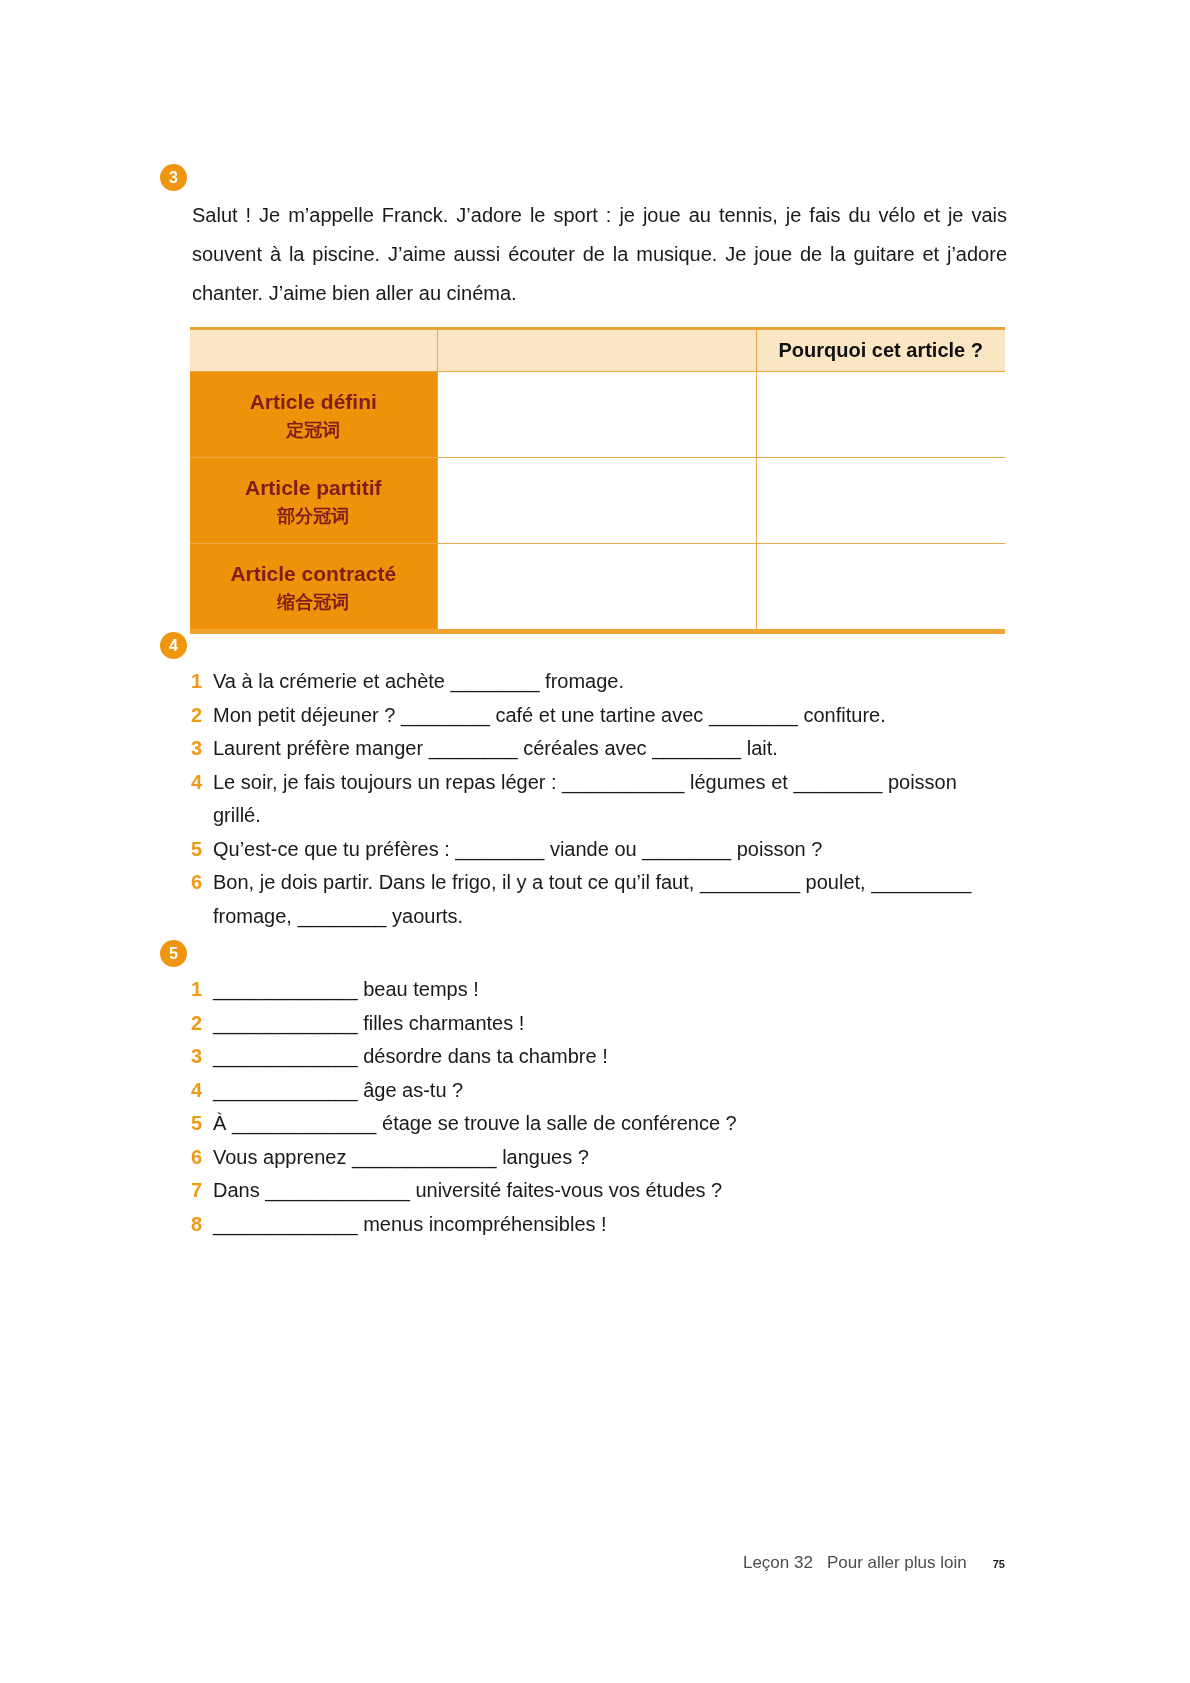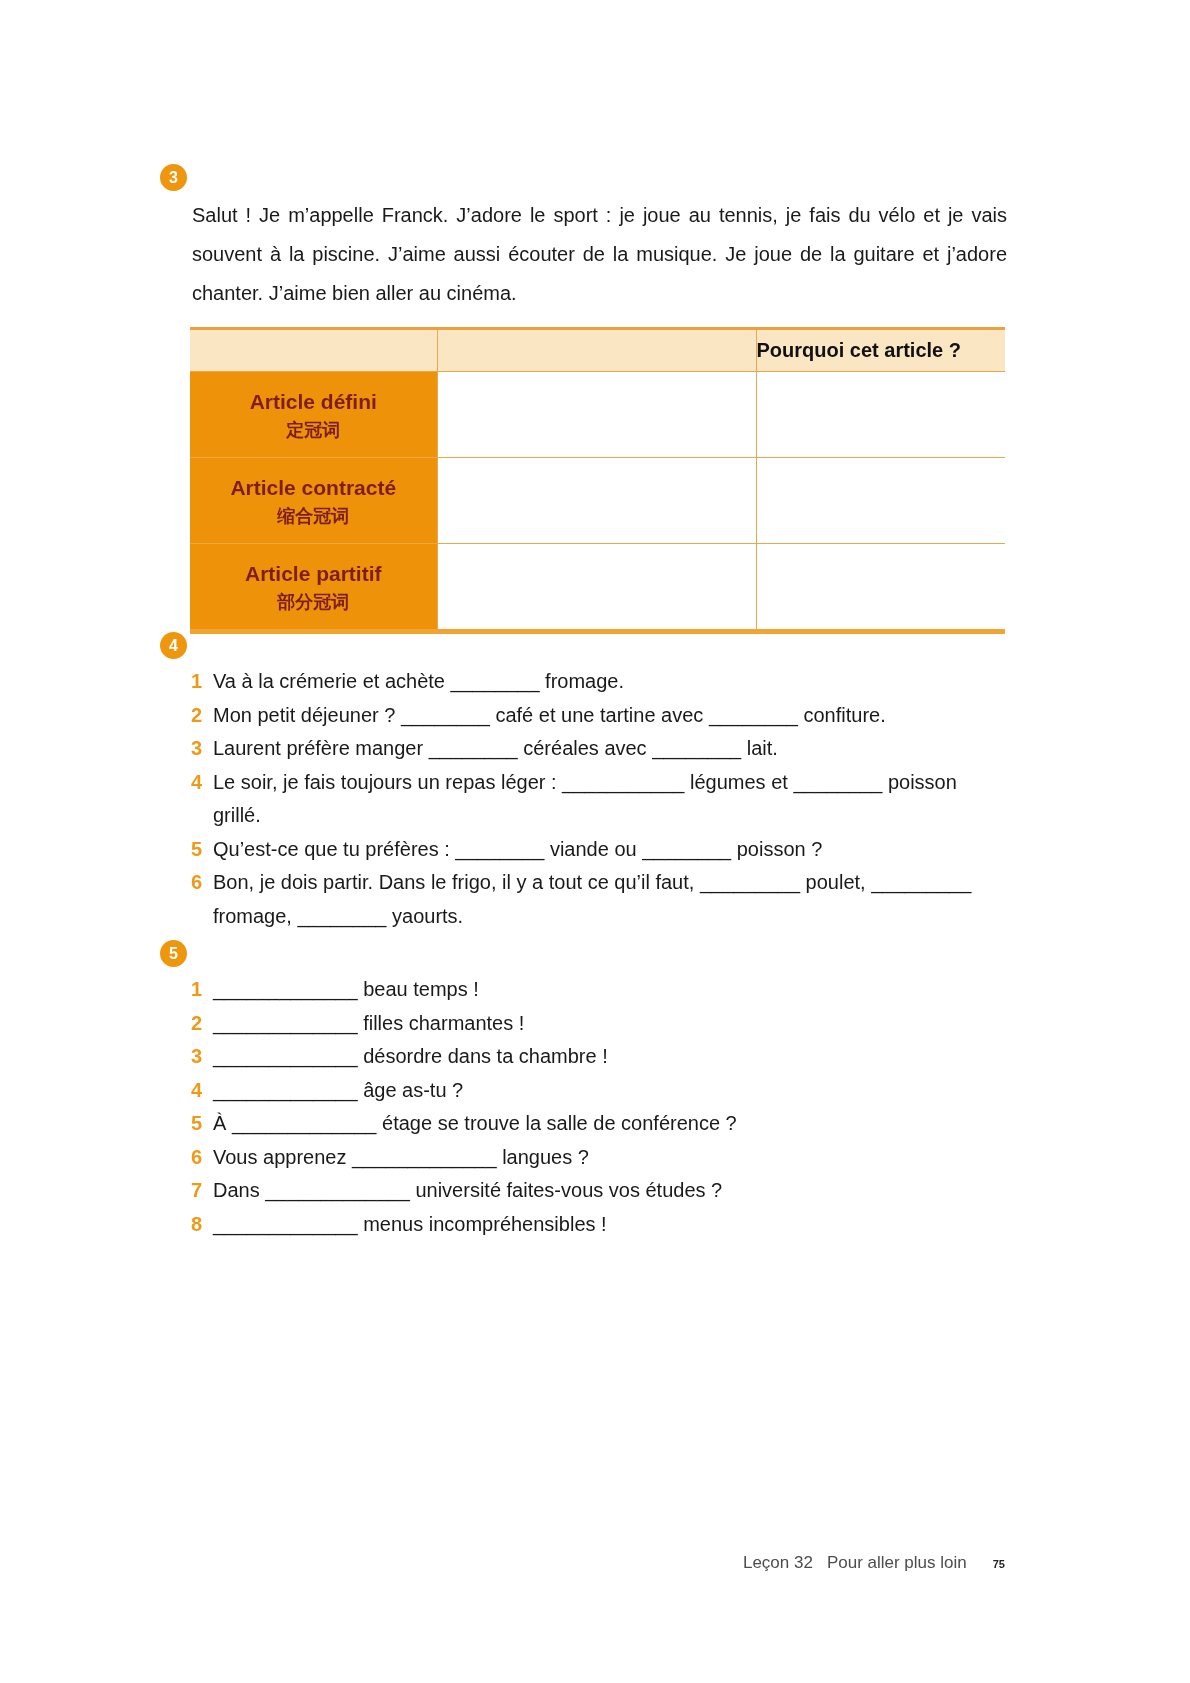--- a/index.html
+++ b/index.html
@@ -48,21 +48,21 @@
     table-layout:fixed;
     margin:14px 0 0 30px;
     width:815px;
     border-top:3px solid #ECA13A;
     border-bottom:5px solid #F0A532;
   }
   .cls-table th, .cls-table td { border:1px solid #E9A84C; padding:0; }
   .cls-table tr > *:first-child { border-left:none; }
   .cls-table tr > *:last-child  { border-right:none; }
   .cls-table thead th { height:41px; background:#FAE6C3; }
-  .col-header { font-size:20px; font-weight:bold; color:#111111; text-align:left; }
+  .col-header { font-size:20px; font-weight:bold; color:#111111; text-align:center; }
   .cls-table tbody th, .cls-table tbody td { height:85px; background:#ffffff; }
   .rowlabel {
     background:#EE9209 !important;
     color:#7f1d1d;
     font-weight:bold;
     text-align:center;
     vertical-align:middle;
     border-top-color:rgba(255,255,255,0.55);
     border-bottom-color:rgba(255,255,255,0.55);
   }
@@ -127,30 +127,30 @@
         <tr>
           <th class="rowlabel">
             <div class="fr">Article défini</div>
             <div class="zh">定冠词</div>
           </th>
           <td></td>
           <td></td>
         </tr>
         <tr>
           <th class="rowlabel">
+            <div class="fr">Article partitif</div>
+            <div class="zh">部分冠词</div>
+          </th>
+          <td></td>
+          <td></td>
+        </tr>
+        <tr>
+          <th class="rowlabel">
             <div class="fr">Article contracté</div>
             <div class="zh">缩合冠词</div>
-          </th>
-          <td></td>
-          <td></td>
-        </tr>
-        <tr>
-          <th class="rowlabel">
-            <div class="fr">Article partitif</div>
-            <div class="zh">部分冠词</div>
           </th>
           <td></td>
           <td></td>
         </tr>
       </tbody>
     </table>
   </section>
 
   <section class="ex" id="ex4">
     <div class="ex-head">

